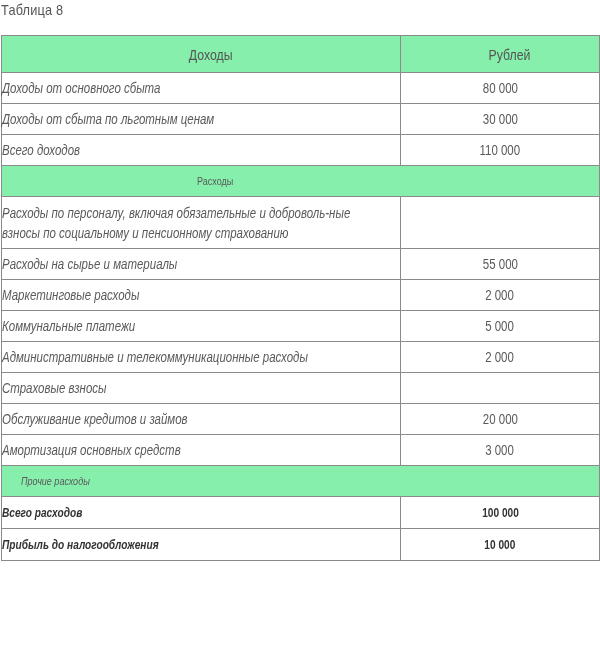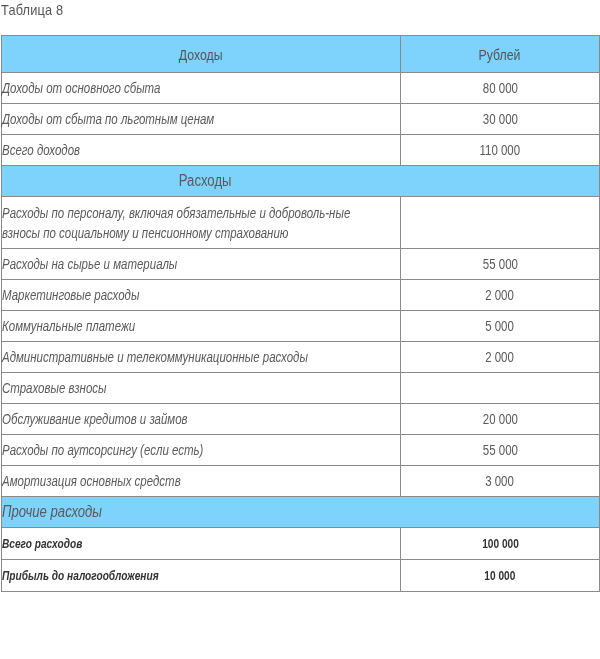--- a/index.html
+++ b/index.html
@@ -46,26 +46,26 @@
     table.fin .col-value { width: 199px; }
     .cell-inner {
       display: inline-block;
       transform: scaleX(0.82);
       white-space: nowrap;
     }
     .left .cell-inner { transform-origin: left center; }
     .center .cell-inner { transform-origin: center center; }
     td.left, th.left { text-align: left; padding-left: 10px; font-style: italic; }
     td.center, th.center { text-align: center; }
-    tr.head th, tr.section td { background: #7dd3fc; }
+    tr.head th, tr.section td { background: #86efac; padding-left: 19px; }
     tr.head th { height: 36px; font-size: 15px; color: #555; }
     tr.r td { height: 30px; }
     tr.tall td { height: 51px; }
     tr.tall .cell-inner { white-space: normal; line-height: 20px; width: 470px; }
-    tr.section td { height: 30px; font-size: 16px; }
+    tr.section td { height: 30px; font-size: 11px; }
     tr.section td.center .cell-inner { margin-left: -190px; }
     tr.total td { height: 31px; color: #333333; font-size: 13px; }
     tr.total td .cell-inner { font-weight: bold; transform: scaleX(0.78); }
   </style>
 </head>
 <body>
 
 <div class="caption">Таблица 8</div>
 
 <table class="fin">
@@ -118,24 +118,20 @@
   </tr>
   <tr class="r">
     <td class="left"><span class="cell-inner">Страховые взносы</span></td>
     <td class="center"><span class="cell-inner"></span></td>
   </tr>
   <tr class="r">
     <td class="left"><span class="cell-inner">Обслуживание кредитов и займов</span></td>
     <td class="center"><span class="cell-inner">20 000</span></td>
   </tr>
   <tr class="r">
-    <td class="left"><span class="cell-inner">Расходы по аутсорсингу (если есть)</span></td>
-    <td class="center"><span class="cell-inner">55 000</span></td>
-  </tr>
-  <tr class="r">
     <td class="left"><span class="cell-inner">Амортизация основных средств</span></td>
     <td class="center"><span class="cell-inner">3 000</span></td>
   </tr>
 
   <tr class="section">
     <td colspan="2" class="left"><span class="cell-inner">Прочие расходы</span></td>
   </tr>
 
   <tr class="total">
     <td class="left"><span class="cell-inner">Всего расходов</span></td>

